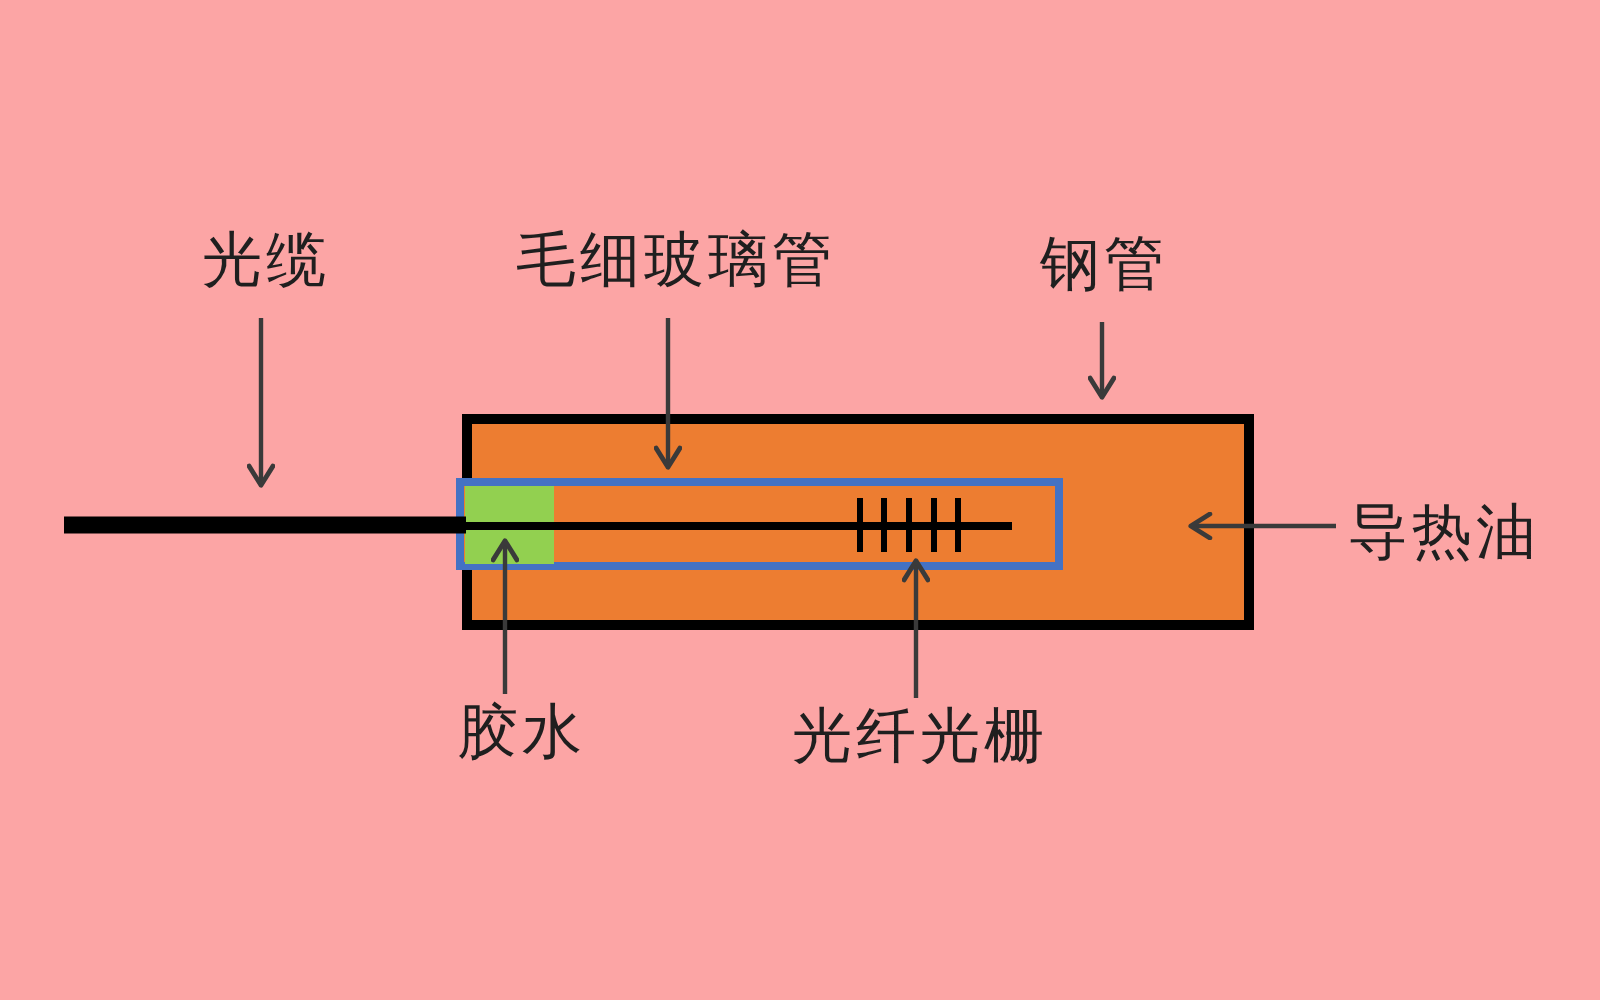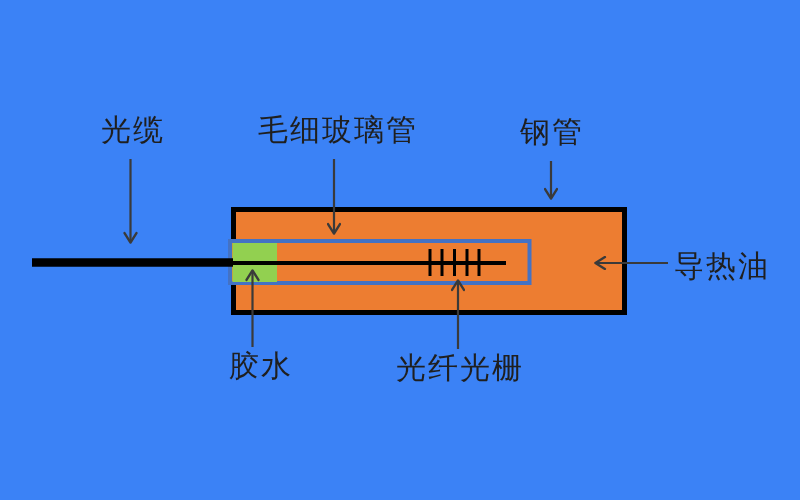--- a/index.html
+++ b/index.html
@@ -4,21 +4,21 @@
 <style>
   html, body {
     margin: 0;
     padding: 0;
     background: #ffffff;
   }
   .page {
     position: relative;
     width: 800px;
     height: 500px;
-    background: #3b82f6;
+    background: #fca5a5;
     overflow: hidden;
     font-family: "Liberation Sans", "DejaVu Sans", sans-serif;
   }
   svg text {
     font-family: "Liberation Sans", "DejaVu Sans", sans-serif;
     font-size: 30px;
     letter-spacing: 2px;
     fill: #1f1f1f;
   }
   .steel-tube {

